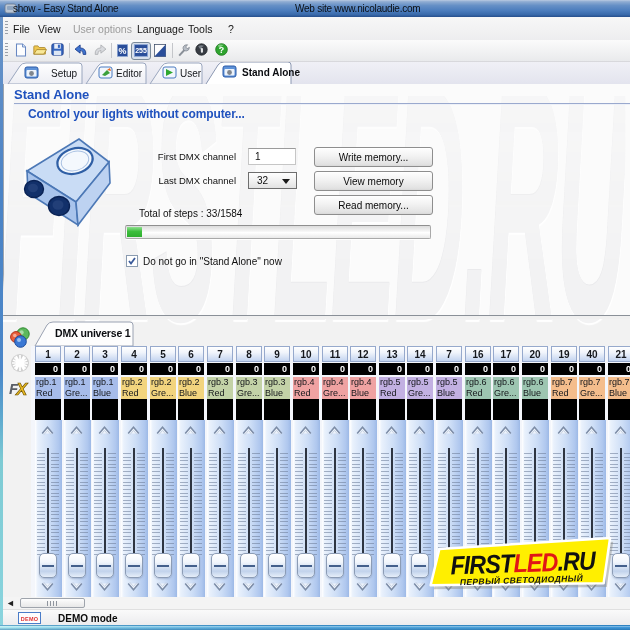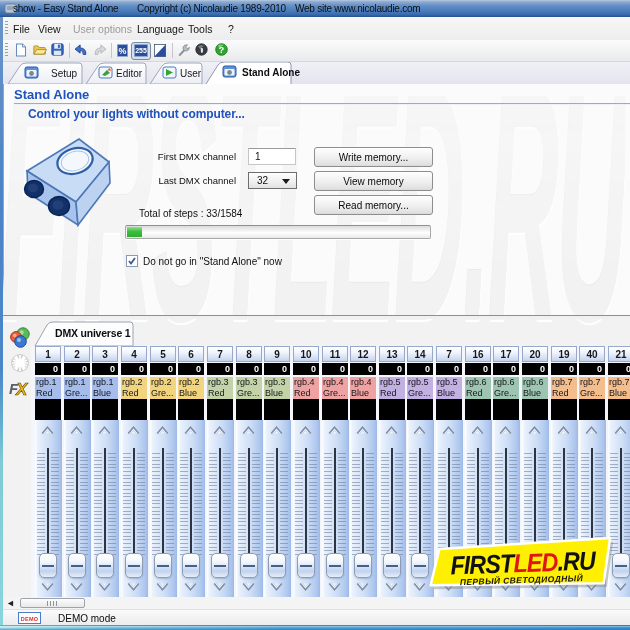--- a/index.html
+++ b/index.html
@@ -57,33 +57,32 @@
 .cline{position:absolute;left:12px;top:28px;width:2px;height:106px;background:#2E3542}
 .thumb{position:absolute;left:4px;top:133px;width:18px;height:25px;border:1px solid #8C9Cb5;border-radius:5px;background:linear-gradient(180deg,#FFFFFF 0%,#F2F6FC 35%,#D9E4F4 55%,#C2D3EC 75%,#E6EEf9 100%);box-shadow:0 1px 2px rgba(80,100,140,0.35)}
 .th-line{position:absolute;left:2px;top:11px;width:12px;height:2px;background:#44608C}
 
 #scrollrow{position:absolute;left:3px;top:597px;width:627px;height:12px;background:#F4F4F4}
 #sb-arrow{position:absolute;left:6px;top:598px;font-size:9px;color:#222;}
 #sb-thumb{position:absolute;left:20px;top:598px;width:65px;height:10px;background:linear-gradient(180deg,#FDFDFD,#E8E8E8);border:1px solid #9FA4AC;border-radius:2px}
 #sb-grip{position:absolute;left:26px;top:2px;width:12px;height:5px;background:repeating-linear-gradient(90deg,#8F959E 0 1px,transparent 1px 3px)}
 #statusbar{position:absolute;left:3px;top:609px;width:627px;height:16px;background:linear-gradient(180deg,#FAFAFA,#ECECEE);border-top:1px solid #E0E0E0}
 #demo-ico{position:absolute;left:18px;top:612px;width:23px;height:12px;background:#FDFDFE;border:1px solid #4A7CC8;color:#E03030;font-size:5.5px;font-weight:bold;text-align:center;letter-spacing:0.2px;padding-top:3px}
-#demo-text{position:absolute;left:58px;top:613px;font-size:10px;font-weight:normal;color:#0A0A0A}
+#demo-text{position:absolute;left:58px;top:613px;font-size:10px;font-weight:bold;color:#0A0A0A}
 
 #bleft{position:absolute;left:0;top:17px;width:3px;height:608px;background:linear-gradient(180deg,#6A94C8 0%,#4C84C6 28%,#4A86C8 58%,#5FAACF 66%,#7ECBD4 73%,#8AD4DE 100%)}
 #bbottom{position:absolute;left:0;top:625px;width:630px;height:5px;background:linear-gradient(180deg,rgba(30,110,170,0.5) 0 1px,rgba(255,255,255,0.3) 1px 2px,rgba(255,255,255,0) 2px 3px,rgba(20,90,150,0.4) 4px 5px),linear-gradient(90deg,#AEE9F0 0%,#7CC6E4 18%,#55A8DC 45%,#4AA0D8 75%,#3E96D8 100%)}
 </style></head><body>
 
 <div id="titlebar">
  <svg id="ticon" viewBox="0 0 13 13">
       <rect x="1" y="2" width="11" height="9" rx="2" fill="#B9C5D4" stroke="#6A7A90" stroke-width="0.8"></rect>
       <rect x="3" y="4" width="7" height="4" rx="1" fill="#8FA5C0"></rect>
     </svg>
  <span class="t" style="left:13px;top:3px">show - Easy Stand Alone</span>
- <span class="t" style="left:137px;top:3px">Copyright (c) Nicolaudie 1989-2010</span>
  <span class="t" style="left:295px;top:3px">Web site www.nicolaudie.com</span>
 </div>
 
 <div id="menubar">
  <div class="grip"></div>
  <span class="m" style="left:10px">File</span>
  <span class="m" style="left:35px">View</span>
  <span class="m" style="left:70px;color:#9B9B9B">User options</span>
  <span class="m" style="left:134px">Language</span>
  <span class="m" style="left:185px">Tools</span>

